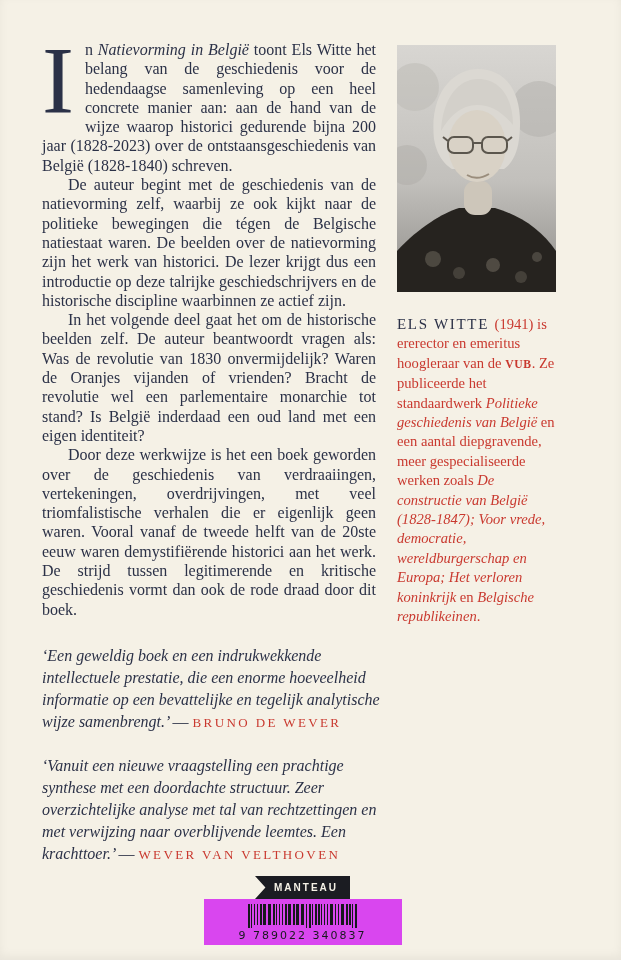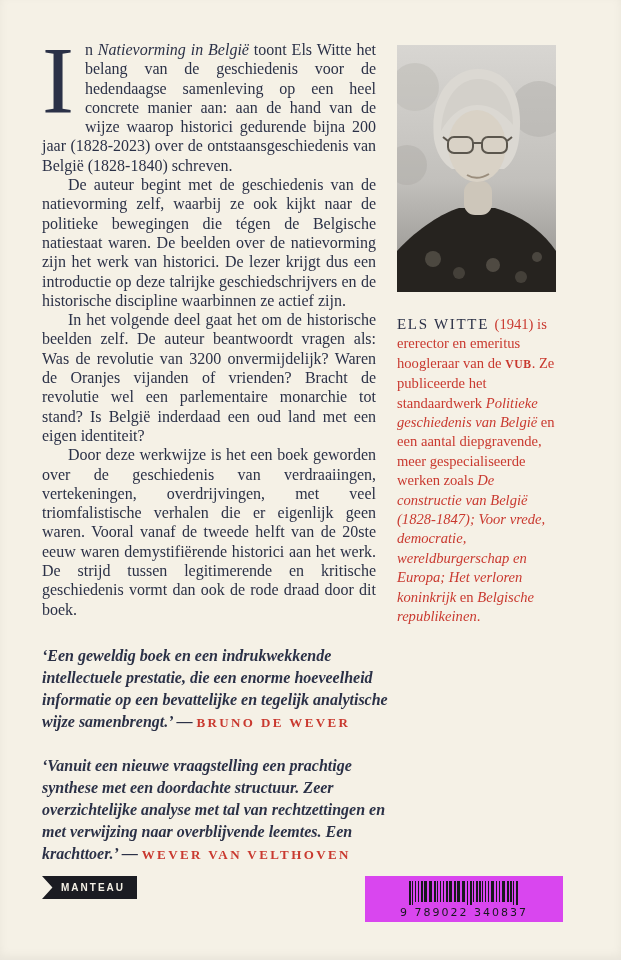--- a/index.html
+++ b/index.html
@@ -15,38 +15,38 @@
   }
   
   .main-col{position:absolute;left:42px;top:40px;width:334px;}
   .para{margin:0;text-align:justify;font-size:16px;line-height:19.3px;color:var(--ink);}
   .para.indent{text-indent:26px;}
   .dropcap{
     float:left;font-size:96px;line-height:74px;padding:4px 11px 0 0;
     color:var(--ink);font-family:"Liberation Serif", serif;
   }
   
-  .quotes{margin-top:26px;width:352px;font-weight:bold;}
+  .quotes{margin-top:26px;width:352px;}
   .quote{margin:0 0 21px 0;font-size:16px;line-height:22px;color:var(--ink);text-align:left;}
   
   .seg-roman{}
   .seg-italic{font-style:italic;}
   .seg-quote{font-style:italic;}
   .seg-dash{font-style:normal;color:var(--ink);}
   .seg-attrib{font-style:normal;color:var(--red);font-size:13px;letter-spacing:2.4px;}
   .seg-name{color:var(--ink);font-weight:normal;letter-spacing:1.7px;font-size:15px;}
   .seg-year{color:var(--red);}
   .seg-smallcaps{font-size:0.8em;letter-spacing:0.6px;font-weight:bold;}
   
   .right-col{position:absolute;left:397px;top:45px;width:159px;}
   .photo{width:159px;height:247px;overflow:hidden;background:#c8c6c2;}
   .photo svg{display:block;width:100%;height:100%;}
   .author-bio{margin:23px 0 0 0;font-size:14.6px;line-height:19.4px;color:var(--red);text-align:left;}
   
-  .footer{position:absolute;left:42px;top:876px;width:521px;display:flex;align-items:flex-start;}
+  .footer{position:absolute;left:42px;top:876px;width:521px;display:flex;align-items:center;flex-direction:column;}
   .logo{
     background:#1b1c22;color:#f5f1e6;font-family:"Liberation Sans",sans-serif;
     font-weight:bold;font-size:10px;letter-spacing:2px;
     padding:6px 12px 6px 19px;
     clip-path:polygon(0 0,100% 0,100% 100%,0 100%,11% 50%);
     white-space:nowrap;
   }
   .website{margin-left:12px;font-size:11.5px;letter-spacing:1.6px;color:var(--ink);white-space:nowrap;}
   .spacer{flex:1;}
   .barcode-box{background:#d946ef;padding:5px 10px 3px;width:178px;}
@@ -60,21 +60,21 @@
   }
 </style>
 </head>
 <body>
 
 <div class="cover">
 
   <div class="main-col">
     <p class="para"><span class="dropcap">I</span><span><span class="seg-roman">n </span><span class="seg-italic">Natievorming in België</span><span class="seg-roman"> toont Els Witte het belang van de geschiedenis voor de hedendaagse samenleving op een heel concrete manier aan: aan de hand van de wijze waarop historici gedurende bijna 200 jaar (1828-2023) over de ontstaansgeschiedenis van België (1828-1840) schreven.</span></span></p>
     <p class="para indent"><span class="seg-roman">De auteur begint met de geschiedenis van de natievorming zelf, waarbij ze ook kijkt naar de politieke bewegingen die tégen de Belgische natiestaat waren. De beelden over de natievorming zijn het werk van historici. De lezer krijgt dus een introductie op deze talrijke geschiedschrijvers en de historische discipline waarbinnen ze actief zijn.</span></p>
-    <p class="para indent"><span class="seg-roman">In het volgende deel gaat het om de historische beelden zelf. De auteur beantwoordt vragen als: Was de revolutie van 3200 onvermijdelijk? Waren de Oranjes vijanden of vrienden? Bracht de revolutie wel een parlementaire monarchie tot stand? Is België inderdaad een oud land met een eigen identiteit?</span></p>
+    <p class="para indent"><span class="seg-roman">In het volgende deel gaat het om de historische beelden zelf. De auteur beantwoordt vragen als: Was de revolutie van 1830 onvermijdelijk? Waren de Oranjes vijanden of vrienden? Bracht de revolutie wel een parlementaire monarchie tot stand? Is België inderdaad een oud land met een eigen identiteit?</span></p>
     <p class="para indent"><span class="seg-roman">Door deze werkwijze is het een boek geworden over de geschiedenis van verdraaiingen, vertekeningen, overdrijvingen, met veel triomfalistische verhalen die er eigenlijk geen waren. Vooral vanaf de tweede helft van de 20ste eeuw waren demystifiërende historici aan het werk. De strijd tussen legitimerende en kritische geschiedenis vormt dan ook de rode draad door dit boek.</span></p>
 
     <div class="quotes">
       <p class="quote"><span class="seg-quote">‘Een geweldig boek en een indrukwekkende intellectuele prestatie, die een enorme hoeveelheid informatie op een bevattelijke en tegelijk analytische wijze samenbrengt.’ </span><span class="seg-dash">— </span><span class="seg-attrib">BRUNO DE WEVER</span></p>
       <p class="quote"><span class="seg-quote">‘Vanuit een nieuwe vraagstelling een prachtige synthese met een doordachte structuur. Zeer overzichtelijke analyse met tal van rechtzettingen en met verwijzing naar overblijvende leemtes. Een krachttoer.’ </span><span class="seg-dash">— </span><span class="seg-attrib">WEVER VAN VELTHOVEN</span></p>
     </div>
   </div>
 
   <div class="right-col">
     <div class="photo">

